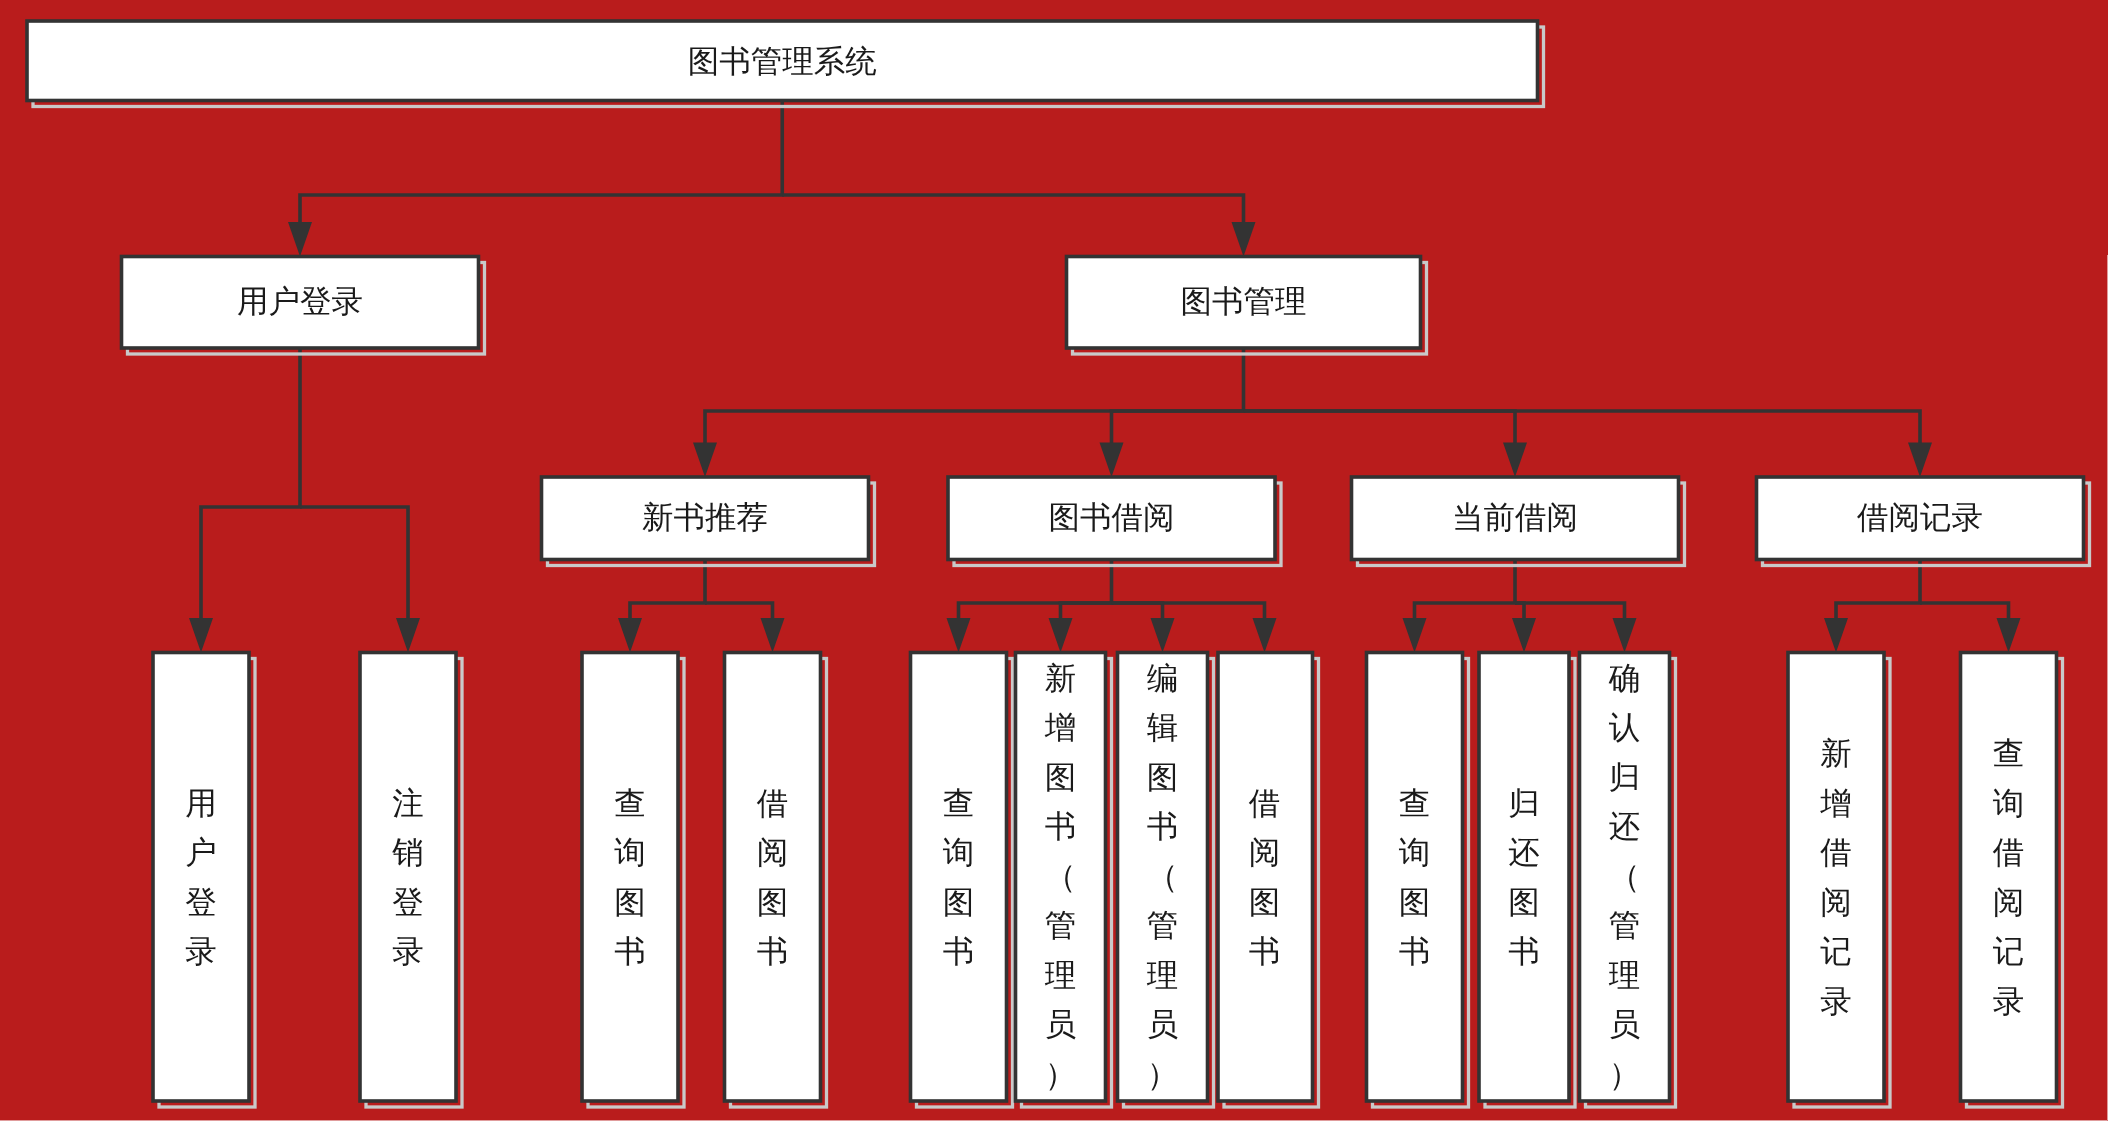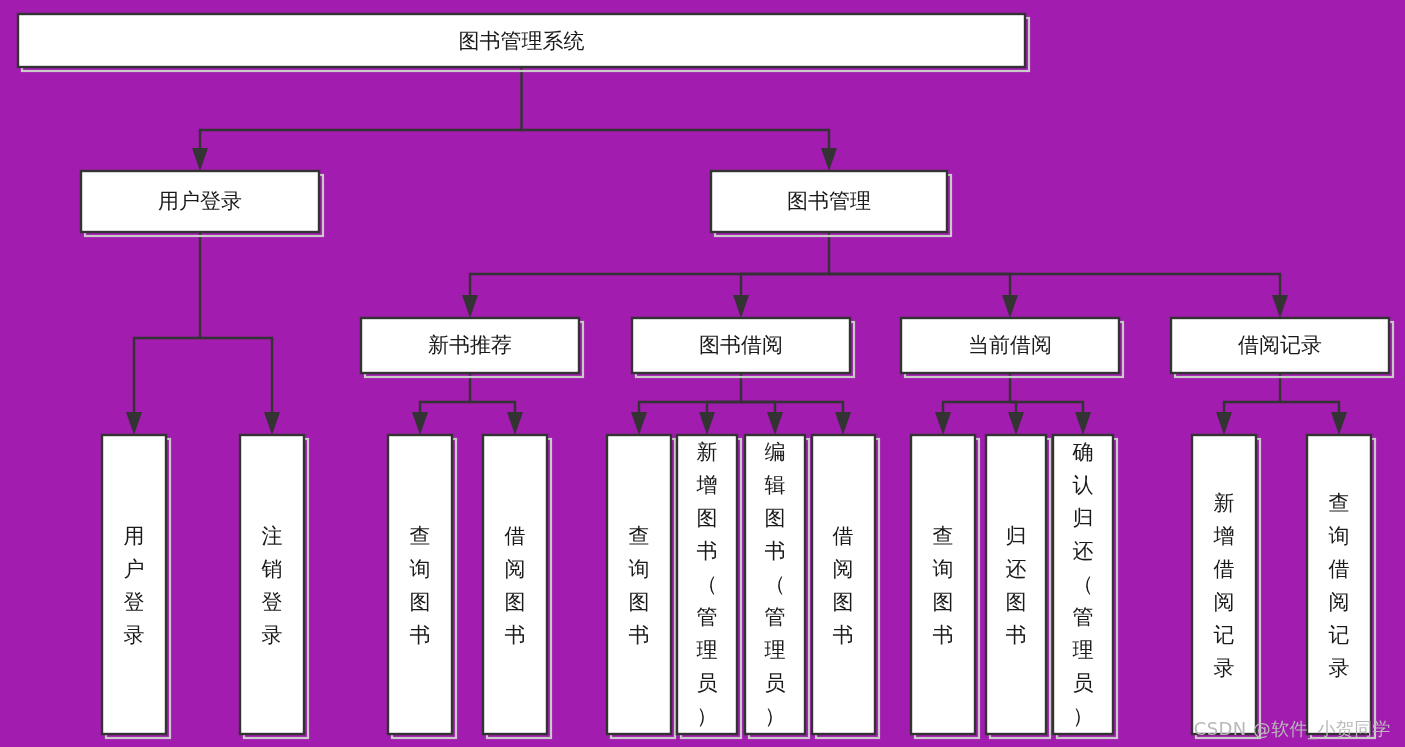--- a/index.html
+++ b/index.html
@@ -10,21 +10,21 @@
   body {
     width: 1405px;
     height: 747px;
     overflow: hidden;
     font-family: "DejaVu Sans", "Liberation Sans", sans-serif;
   }
   #diagram-root {
     position: relative;
     width: 1405px;
     height: 747px;
-    background: #a21caf;
+    background: #b91c1c;
   }
   svg.diagram-canvas {
     position: absolute;
     top: 0;
     left: 0;
     width: 1405px;
     height: 747px;
     display: block;
   }
   .node-box {
@@ -260,14 +260,13 @@
 
       <g>
         <rect class="node-shadow" x="1311" y="439" width="64" height="299"></rect>
         <rect class="node-box" x="1307" y="435" width="64" height="299"></rect>
         <text class="vert-label" x="1339" y="0"><tspan x="1339" y="509.5">查</tspan><tspan x="1339" y="542.5">询</tspan><tspan x="1339" y="575.5">借</tspan><tspan x="1339" y="608.5">阅</tspan><tspan x="1339" y="641.5">记</tspan><tspan x="1339" y="674.5">录</tspan></text>
       </g>
 
     </g>
   </svg>
 
-  <div class="watermark-text">CSDN @软件_小贺同学</div>
 </div>
 
 </body></html>

